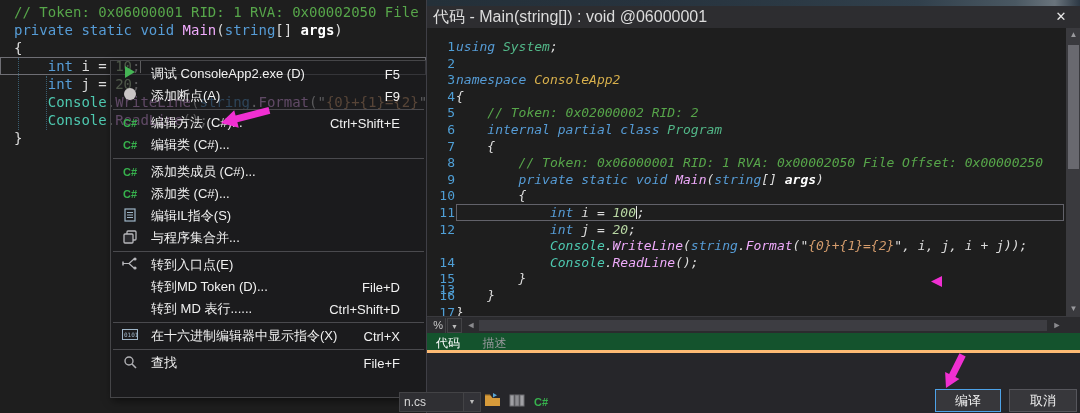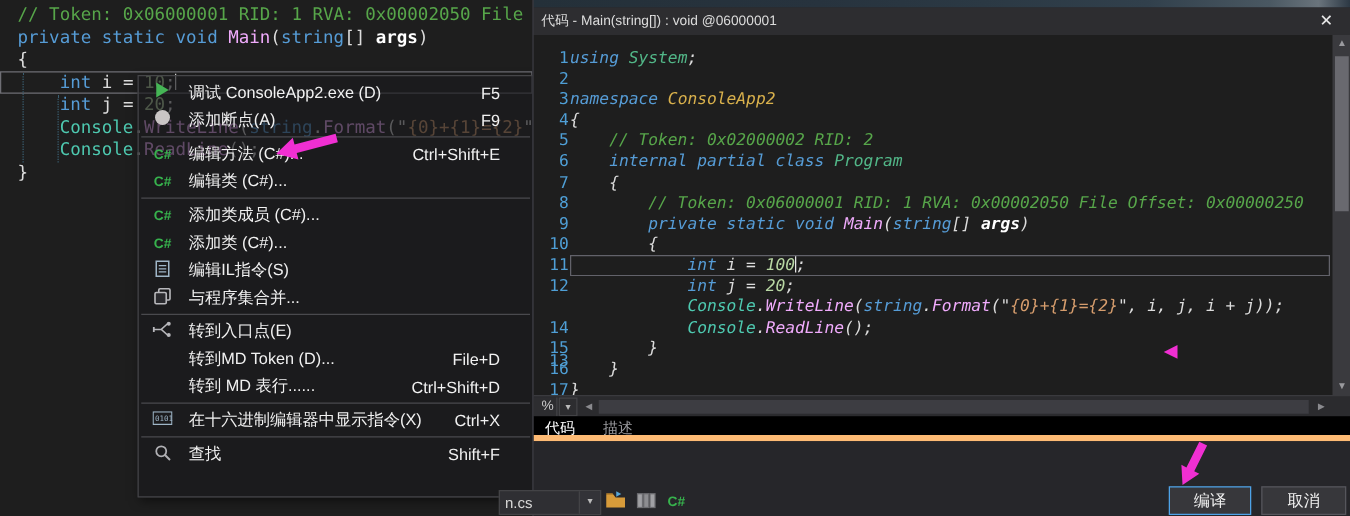--- a/index.html
+++ b/index.html
@@ -27,21 +27,21 @@
           border-top:6px solid transparent;border-bottom:6px solid transparent;}
   .i-bp{display:inline-block;width:12px;height:12px;border-radius:50%;background:#c9c5c5;}
   .i-cs{color:#37b24d;font-weight:bold;font-size:11px;font-family:"Liberation Sans",sans-serif;}
 
   
   #dialog{position:absolute;left:426px;top:0;width:654px;height:413px;background:#252528;
           border-left:1px solid #3f3f46;box-sizing:border-box;}
   #dlg-topstrip{position:absolute;left:0;top:0;width:654px;height:6px;
      background:linear-gradient(90deg,#243039 0%,#27333e 35%,#2b3944 55%,#31404c 75%,#4a5862 90%,#6a747c 96%,#2a3642 100%);}
   #dlg-title{position:absolute;left:0;top:6px;width:654px;height:22px;background:#2d2d30;
-             color:#dcdcdc;font-size:11px;line-height:22px;padding-left:6px;box-sizing:border-box;}
+             color:#dcdcdc;font-size:16px;line-height:22px;padding-left:6px;box-sizing:border-box;}
   #dlg-close{position:absolute;right:8px;top:8px;width:22px;height:18px;text-align:center;
              color:#e8e8e8;font-size:13px;line-height:18px;cursor:default;}
   #dlg-editor{position:absolute;left:0;top:28px;width:654px;height:288px;background:#1e1e1e;overflow:hidden;}
   .rnum{position:absolute;left:2px;width:26px;text-align:right;color:#4f9fd6;
         font-family:"DejaVu Sans Mono",monospace;font-size:13px;height:17px;line-height:17px;}
   .rline{position:absolute;left:29px;right:17px;height:17px;line-height:17px;white-space:pre;
          font-family:"DejaVu Sans Mono",monospace;font-size:13px;color:#dcdcdc;font-style:italic;}
   .rline.current{box-shadow:inset 0 0 0 1px #62626a;}
   .tk-kw{color:#569cd6}.tk-cm{color:#57a64a}.tk-ty{color:#4ec9b0}.tk-ty2{color:#52b788}
   .tk-ns{color:#d8b04c}.tk-m{color:#f0abfc}.tk-s{color:#d69d6d}.tk-n{color:#b8d7a3}
@@ -60,22 +60,22 @@
   #zoom-combo{position:absolute;left:0;top:1px;height:15px;width:19px;background:#2d2d30;
               color:#c8c8c8;font-size:11px;line-height:15px;text-align:right;padding-right:2px;
               border-right:1px solid #434346;box-sizing:border-box;}
   #zoom-drop{position:absolute;left:20px;top:1px;width:15px;height:15px;background:#2d2d30;
              color:#bbb;font-size:7px;text-align:center;line-height:15px;border:1px solid #434346;box-sizing:border-box;}
   .h-arrow{position:absolute;top:2px;width:12px;height:13px;color:#8a8a8e;font-size:9px;
            text-align:center;line-height:13px;}
   #h-thumb{position:absolute;left:52px;top:3px;width:568px;height:11px;background:#3d3d42;}
 
   
-  #dlg-tabs{position:absolute;left:0;top:333px;width:654px;height:20px;background:#000000;
-            border-bottom:5px solid #fdba74;box-sizing:border-box;}
+  #dlg-tabs{position:absolute;left:0;top:333px;width:654px;height:20px;background:#14532d;
+            border-bottom:3px solid #fdba74;box-sizing:border-box;}
   .tab{display:inline-block;padding:0 9px;line-height:19px;font-size:12px;color:#9a9a9e;cursor:default;}
   .tab.active{color:#ffffff;}
 
   
   #dlg-footer{position:absolute;left:0;top:353px;width:654px;height:60px;background:#26262a;}
   #file-combo{position:absolute;left:-28px;top:39px;width:82px;height:20px;background:#2f2f33;
               border:1px solid #434346;box-sizing:border-box;color:#d8d8d8;font-size:12px;line-height:18px;}
   #file-combo .fc-text{position:absolute;left:4px;top:0;}
   #file-combo .fc-btn{position:absolute;right:0;top:0;width:16px;height:18px;border-left:1px solid #434346;
               color:#bbb;font-size:7px;text-align:center;line-height:18px;background:#333338;}
@@ -189,21 +189,21 @@
         <span class="menu-label">在十六进制编辑器中显示指令(X)</span>
         <span class="menu-shortcut">Ctrl+X</span>
       </div>
       <div class="menu-sep"></div>
       <div class="menu-item">
         <span class="menu-icon"><svg width="14" height="14" viewBox="0 0 14 14">
             <circle cx="6" cy="6" r="4" fill="none" stroke="#b0b0b4" stroke-width="1.4"></circle>
             <line x1="9" y1="9" x2="13" y2="13" stroke="#b0b0b4" stroke-width="1.6"></line>
           </svg></span>
         <span class="menu-label">查找</span>
-        <span class="menu-shortcut">Shift+F</span>
+        <span class="menu-shortcut">File+F</span>
       </div>
     </div>
 
   <div id="dialog">
     <div id="dlg-topstrip"></div>
     <div id="dlg-title">代码 - Main(string[]) : void @06000001</div>
     <div id="dlg-close">✕</div>
 
     <div id="dlg-editor">
       <div id="gutter">

